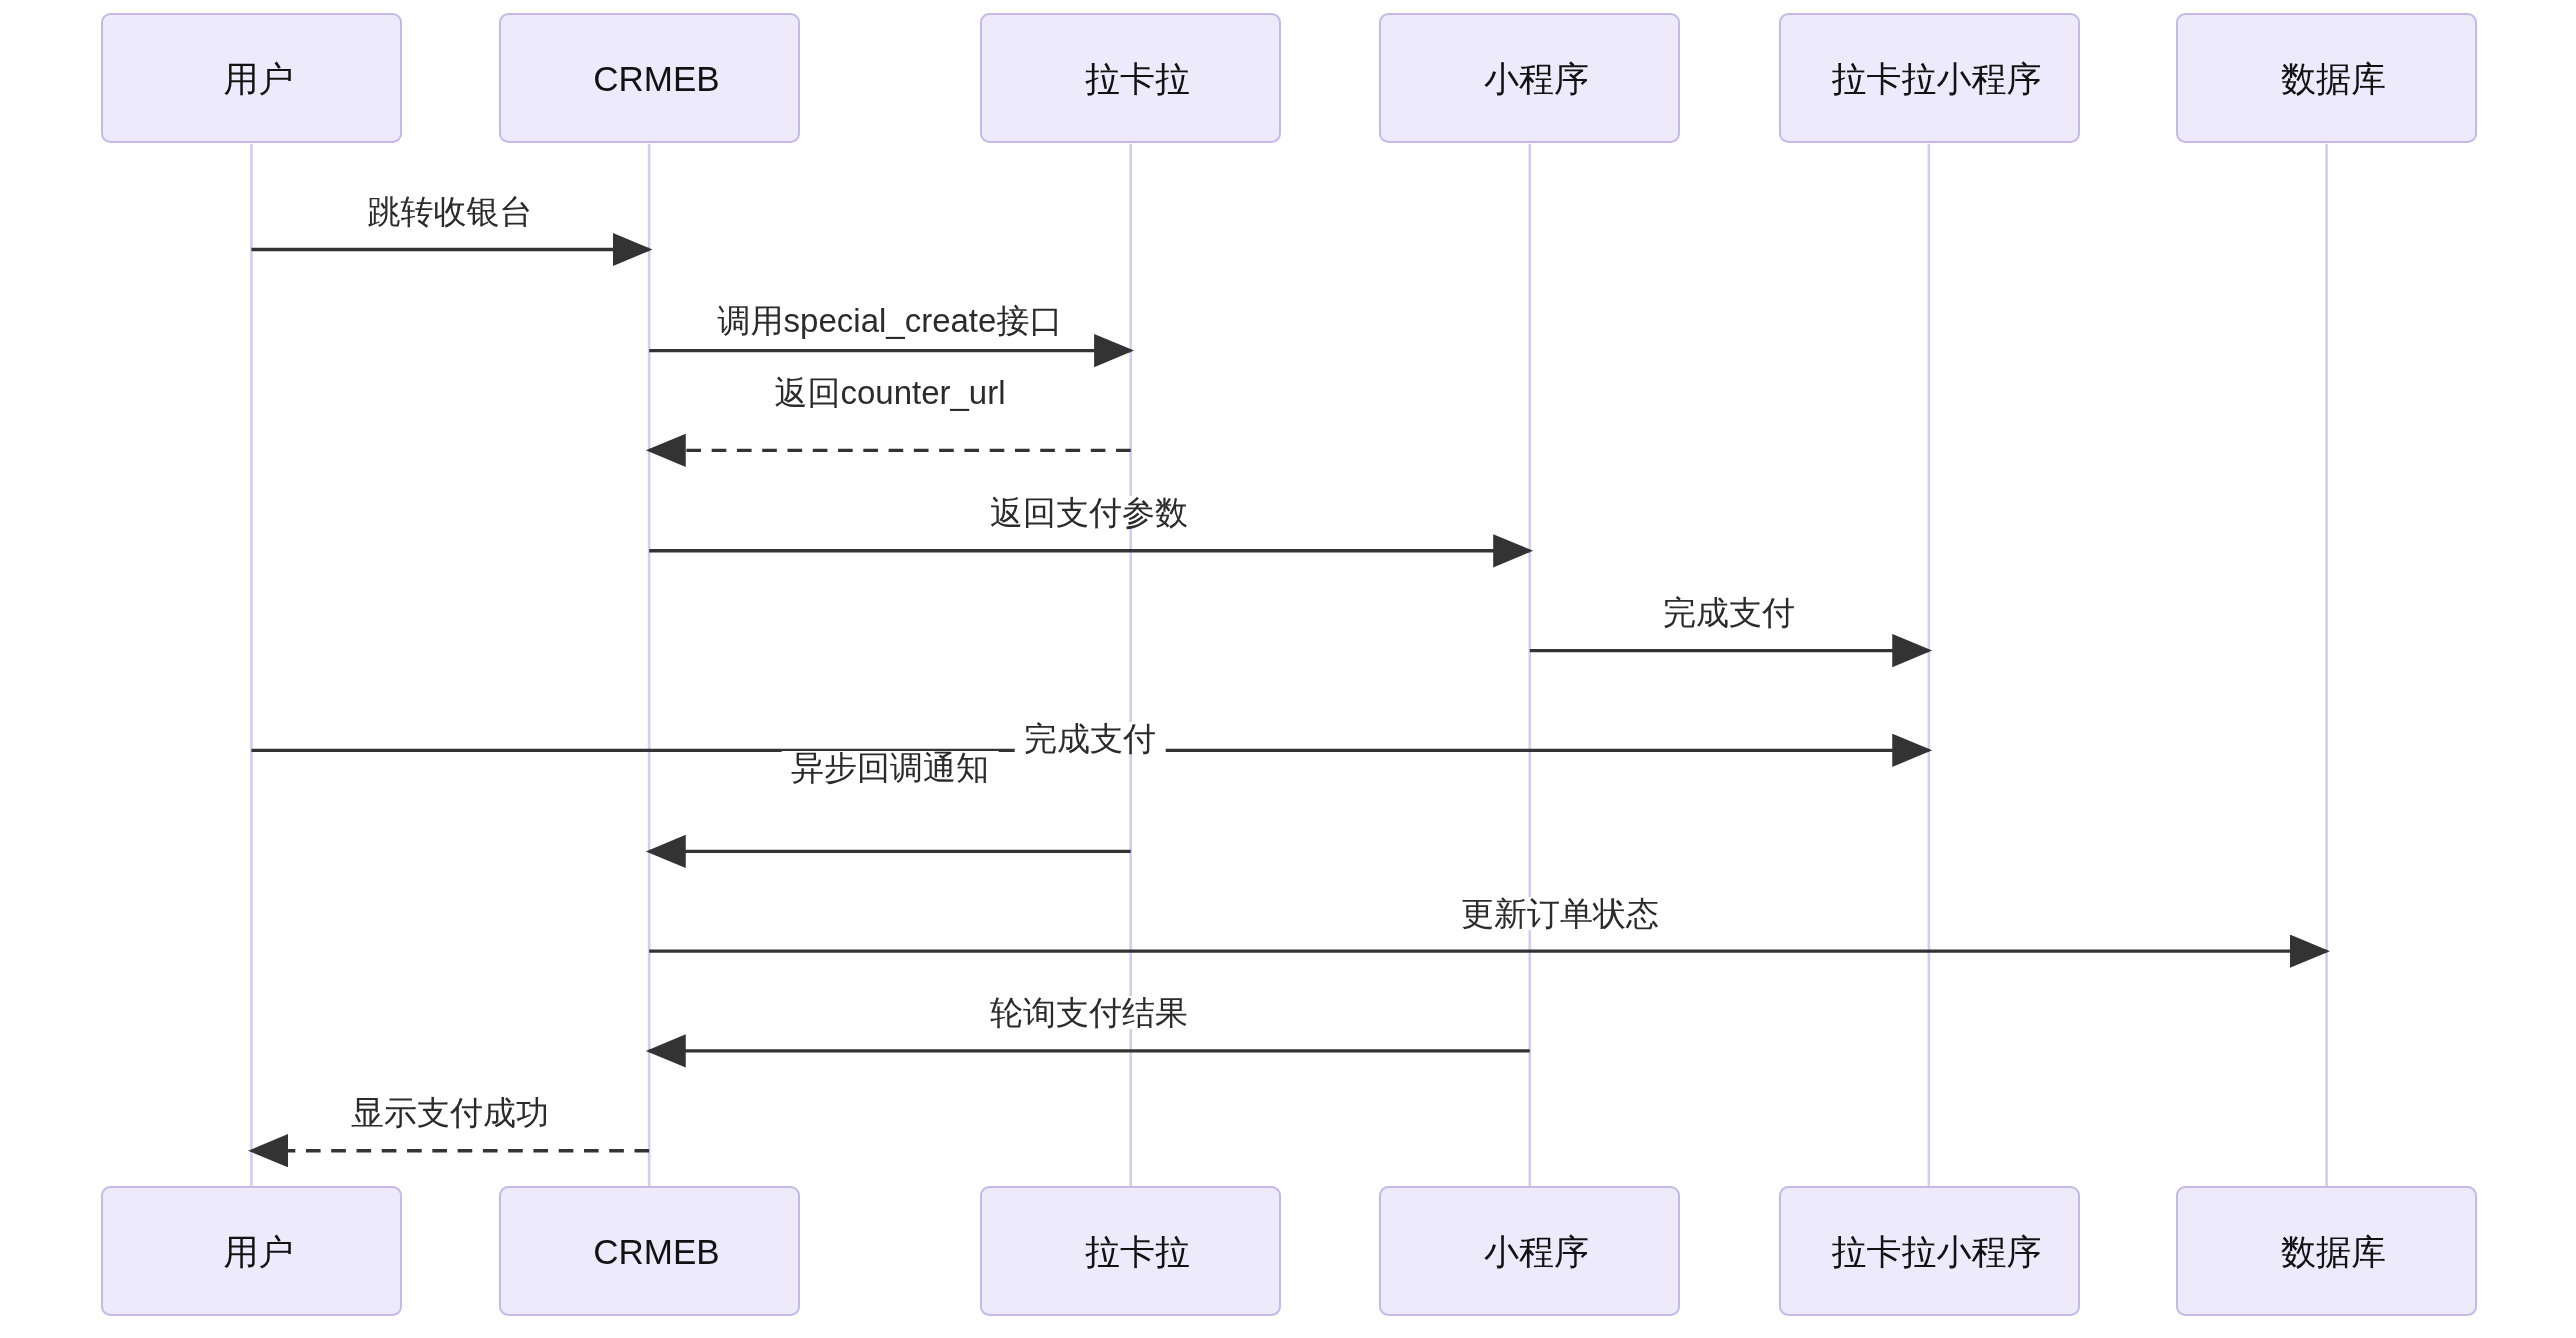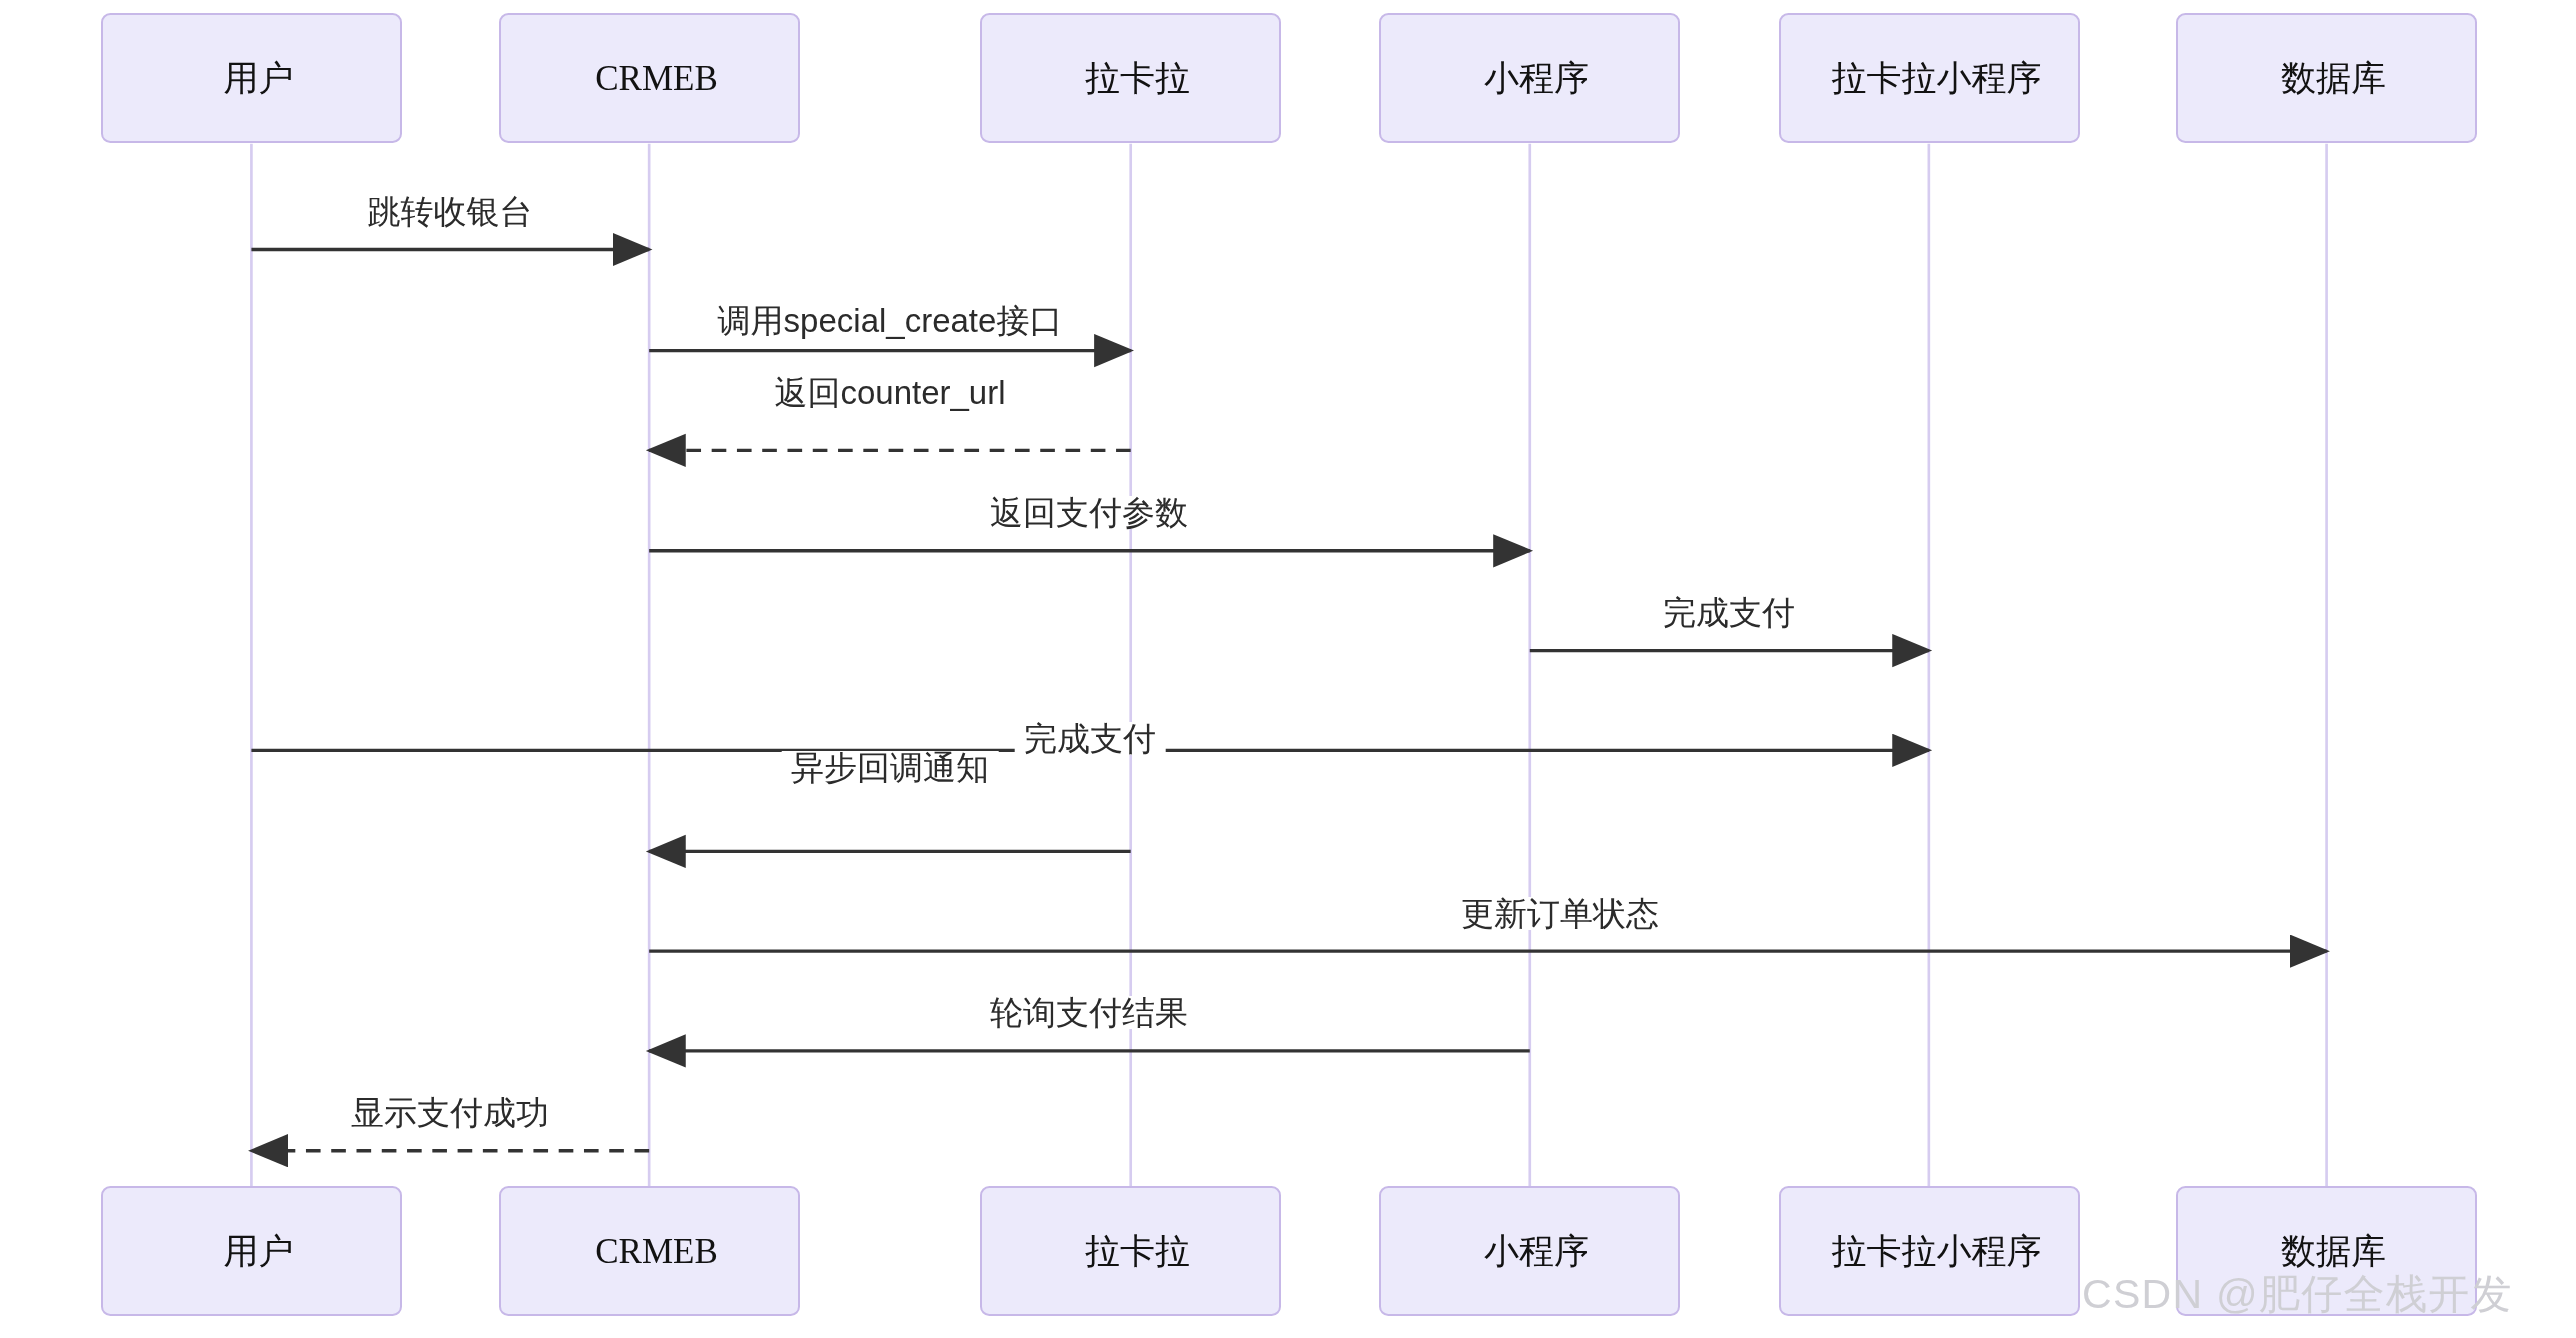--- a/index.html
+++ b/index.html
@@ -30,21 +30,21 @@
     background: #ECEAFB;
     border: 2px solid #C7B8E8;
     border-radius: 9.3px;
     display: flex;
     align-items: center;
     justify-content: center;
   }
   .participant-label {
     font-size: 35px;
     color: #121212;
-    font-family: Liberation Serif, serif;
+    font-family: Liberation Sans, sans-serif;
     line-height: 1;
     white-space: nowrap;
     margin-left: 14px;
   }
   .msg-label {
     position: absolute;
     font-size: 33px;
     color: #2b2b2b;
     font-family: "Liberation Sans", "DejaVu Sans", sans-serif;
     line-height: 1;
@@ -144,16 +144,15 @@
       <div class="msg-label" style="left: 890px; top: 376px;">返回counter_url</div>
       <div class="msg-label" style="left: 1089px; top: 496px;">返回支付参数</div>
       <div class="msg-label" style="left: 1729px; top: 596px;">完成支付</div>
       <div class="msg-label" style="left: 1090px; top: 696px; margin-top: 26px;">完成支付</div>
       <div class="msg-label" style="left: 890px; top: 751px;">异步回调通知</div>
       <div class="msg-label" style="left: 1560px; top: 897px;">更新订单状态</div>
       <div class="msg-label" style="left: 1089px; top: 996px;">轮询支付结果</div>
       <div class="msg-label" style="left: 450px; top: 1096px;">显示支付成功</div>
     </div>
 
-  <div class="watermark" id="watermark" style="left: 2082px; top: 1267px; color: rgb(207, 207, 212);">CSDN @肥仔全栈开发</div>
 
 </div>
 
 
 </body></html>

